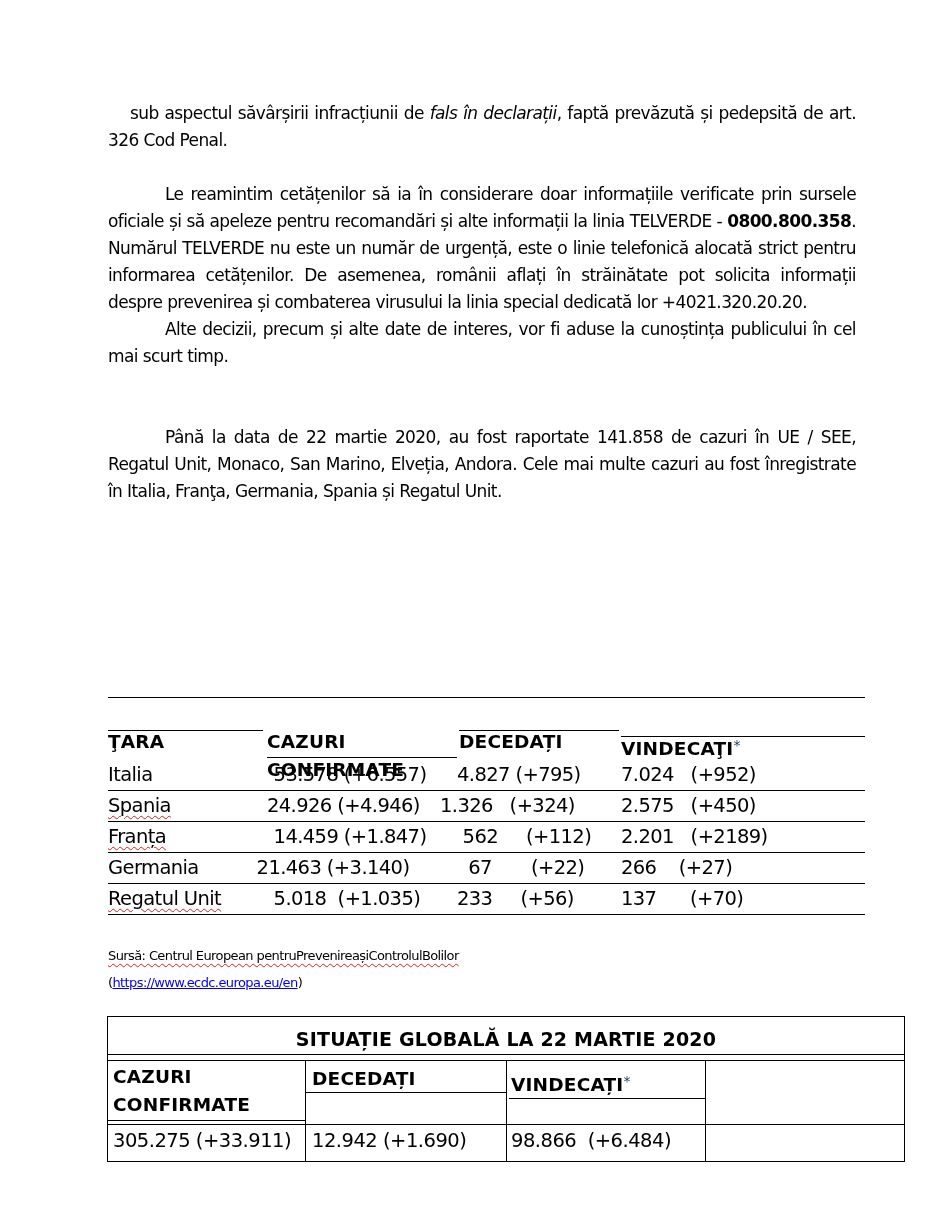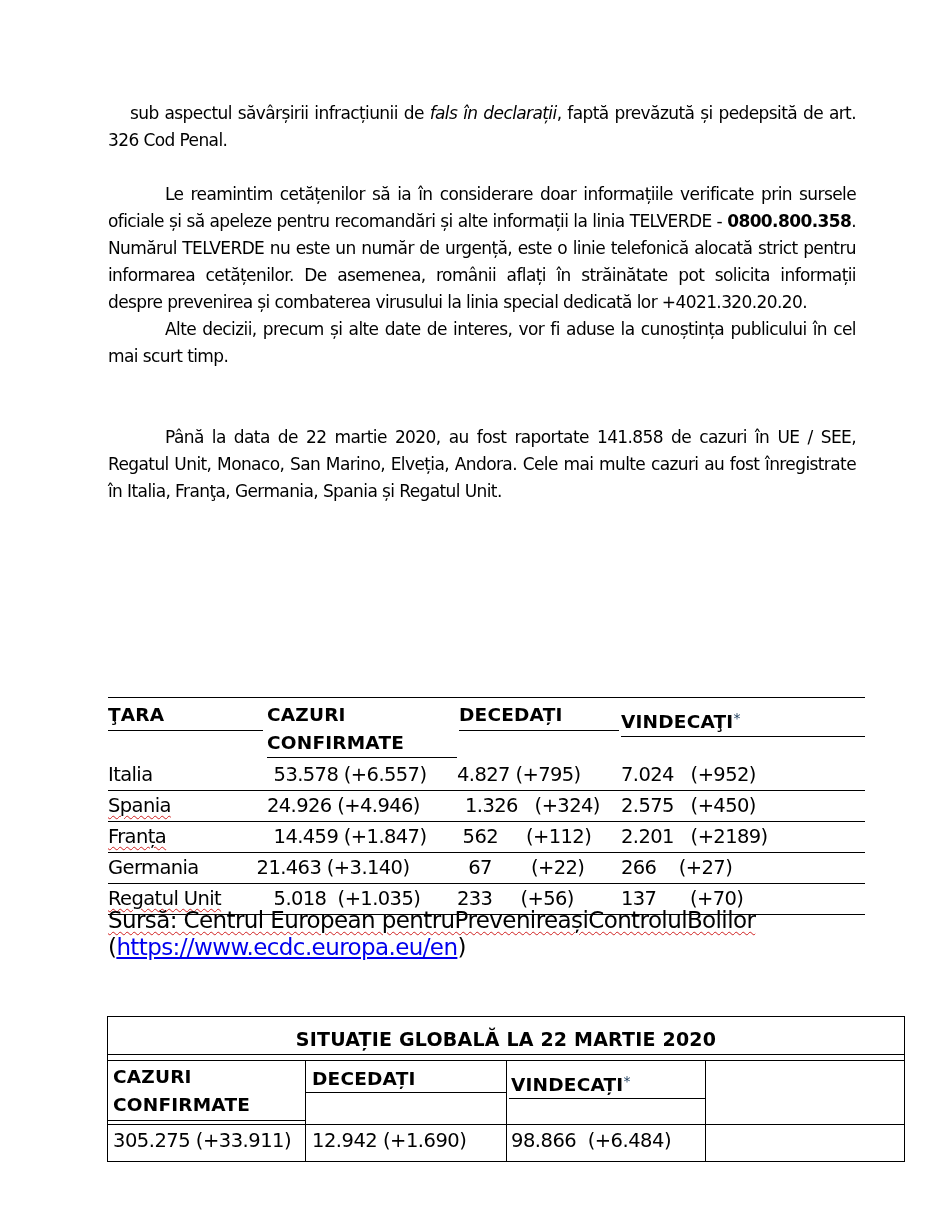--- a/index.html
+++ b/index.html
@@ -10,28 +10,28 @@
     .indent { text-indent: 57px; }
     .first { text-indent: 22px; }
     .gap { height: 27px; }
     .bold { font-weight: bold; }
     .ital { font-style: italic; }
 
     
     .eu-table { position: absolute; left: 108px; top: 697px; width: 757px; font-size: 19.5px; letter-spacing: -0.6px; }
     .eu-top { border-top: 1px solid #000; height: 0; }
     .eu-head { position: relative; height: 62px; }
-    .eu-head .h { position: absolute; font-weight: bold; font-size: 18.5px; letter-spacing: 0.2px; line-height: 28px; }
+    .eu-head .h { position: absolute; font-weight: bold; font-size: 18.5px; letter-spacing: 0.2px; line-height: 28px; margin-top: 27px; }
     .hline { position: absolute; height: 0; border-top: 1px solid #000; }
     .sup { font-size: 14px; vertical-align: top; position: relative; top: -4px; font-weight: normal; color: #1a3a5a; }
     .eu-row { position: relative; height: 30px; border-bottom: 1px solid #000; }
     .eu-row .c { position: absolute; top: 3px; line-height: 24px; white-space: pre; }
     .squiggle { text-decoration: underline wavy #d02020; text-decoration-thickness: 1px; text-underline-offset: 3px; }
 
-    .source { position: absolute; left: 108px; top: 907px; font-size: 23px; line-height: 27px; letter-spacing: -0.6px; }
+    .source { position: absolute; left: 108px; top: 942px; font-size: 13px; line-height: 27px; letter-spacing: -0.6px; }
     .link { color: #0000ee; text-decoration: underline; }
 
     
     .gt { position: absolute; left: 107px; top: 1016px; width: 796px; height: 144px; border: 1px solid #000; font-size: 19.5px; letter-spacing: -0.5px; }
     .gt-title { position: absolute; left: 0; right: 0; top: 0; height: 37px; text-align: center; font-weight: bold; font-size: 19px; letter-spacing: 0.2px; line-height: 44px; border-bottom: 1px solid #000; }
     .gt-sep { position: absolute; left: 0; right: 0; top: 43px; border-top: 1px solid #000; }
     .vline { position: absolute; width: 0; border-left: 1px solid #000; }
     .gt-h { position: absolute; font-weight: bold; font-size: 18.5px; letter-spacing: 0.2px; line-height: 28px; }
     .gt-rowline { position: absolute; left: 0; right: 0; top: 98px; border-top: 1px solid #000; }
     .gt-cell { position: absolute; top: 112px; line-height: 24px; white-space: pre; }
@@ -65,21 +65,21 @@
 
   <div class="eu-row">
     <span class="c" style="left:0;">Italia</span>
     <span class="c" style="left:160px;"> 53.578 (+6.557)</span>
     <span class="c" style="left:349px;">4.827 (+795)</span>
     <span class="c" style="left:513px;">7.024   (+952)</span>
   </div>
   <div class="eu-row">
     <span class="c squiggle" style="left:0;">Spania</span>
     <span class="c" style="left:159px;">24.926 (+4.946)</span>
-    <span class="c" style="left:357px;">1.326   (+324)</span>
+    <span class="c" style="left:332px;">1.326   (+324)</span>
     <span class="c" style="left:513px;">2.575   (+450)</span>
   </div>
   <div class="eu-row">
     <span class="c squiggle" style="left:0;">Franța</span>
     <span class="c" style="left:160px;"> 14.459 (+1.847)</span>
     <span class="c" style="left:349px;"> 562     (+112)</span>
     <span class="c" style="left:513px;">2.201   (+2189)</span>
   </div>
   <div class="eu-row">
     <span class="c" style="left:0;">Germania</span>

